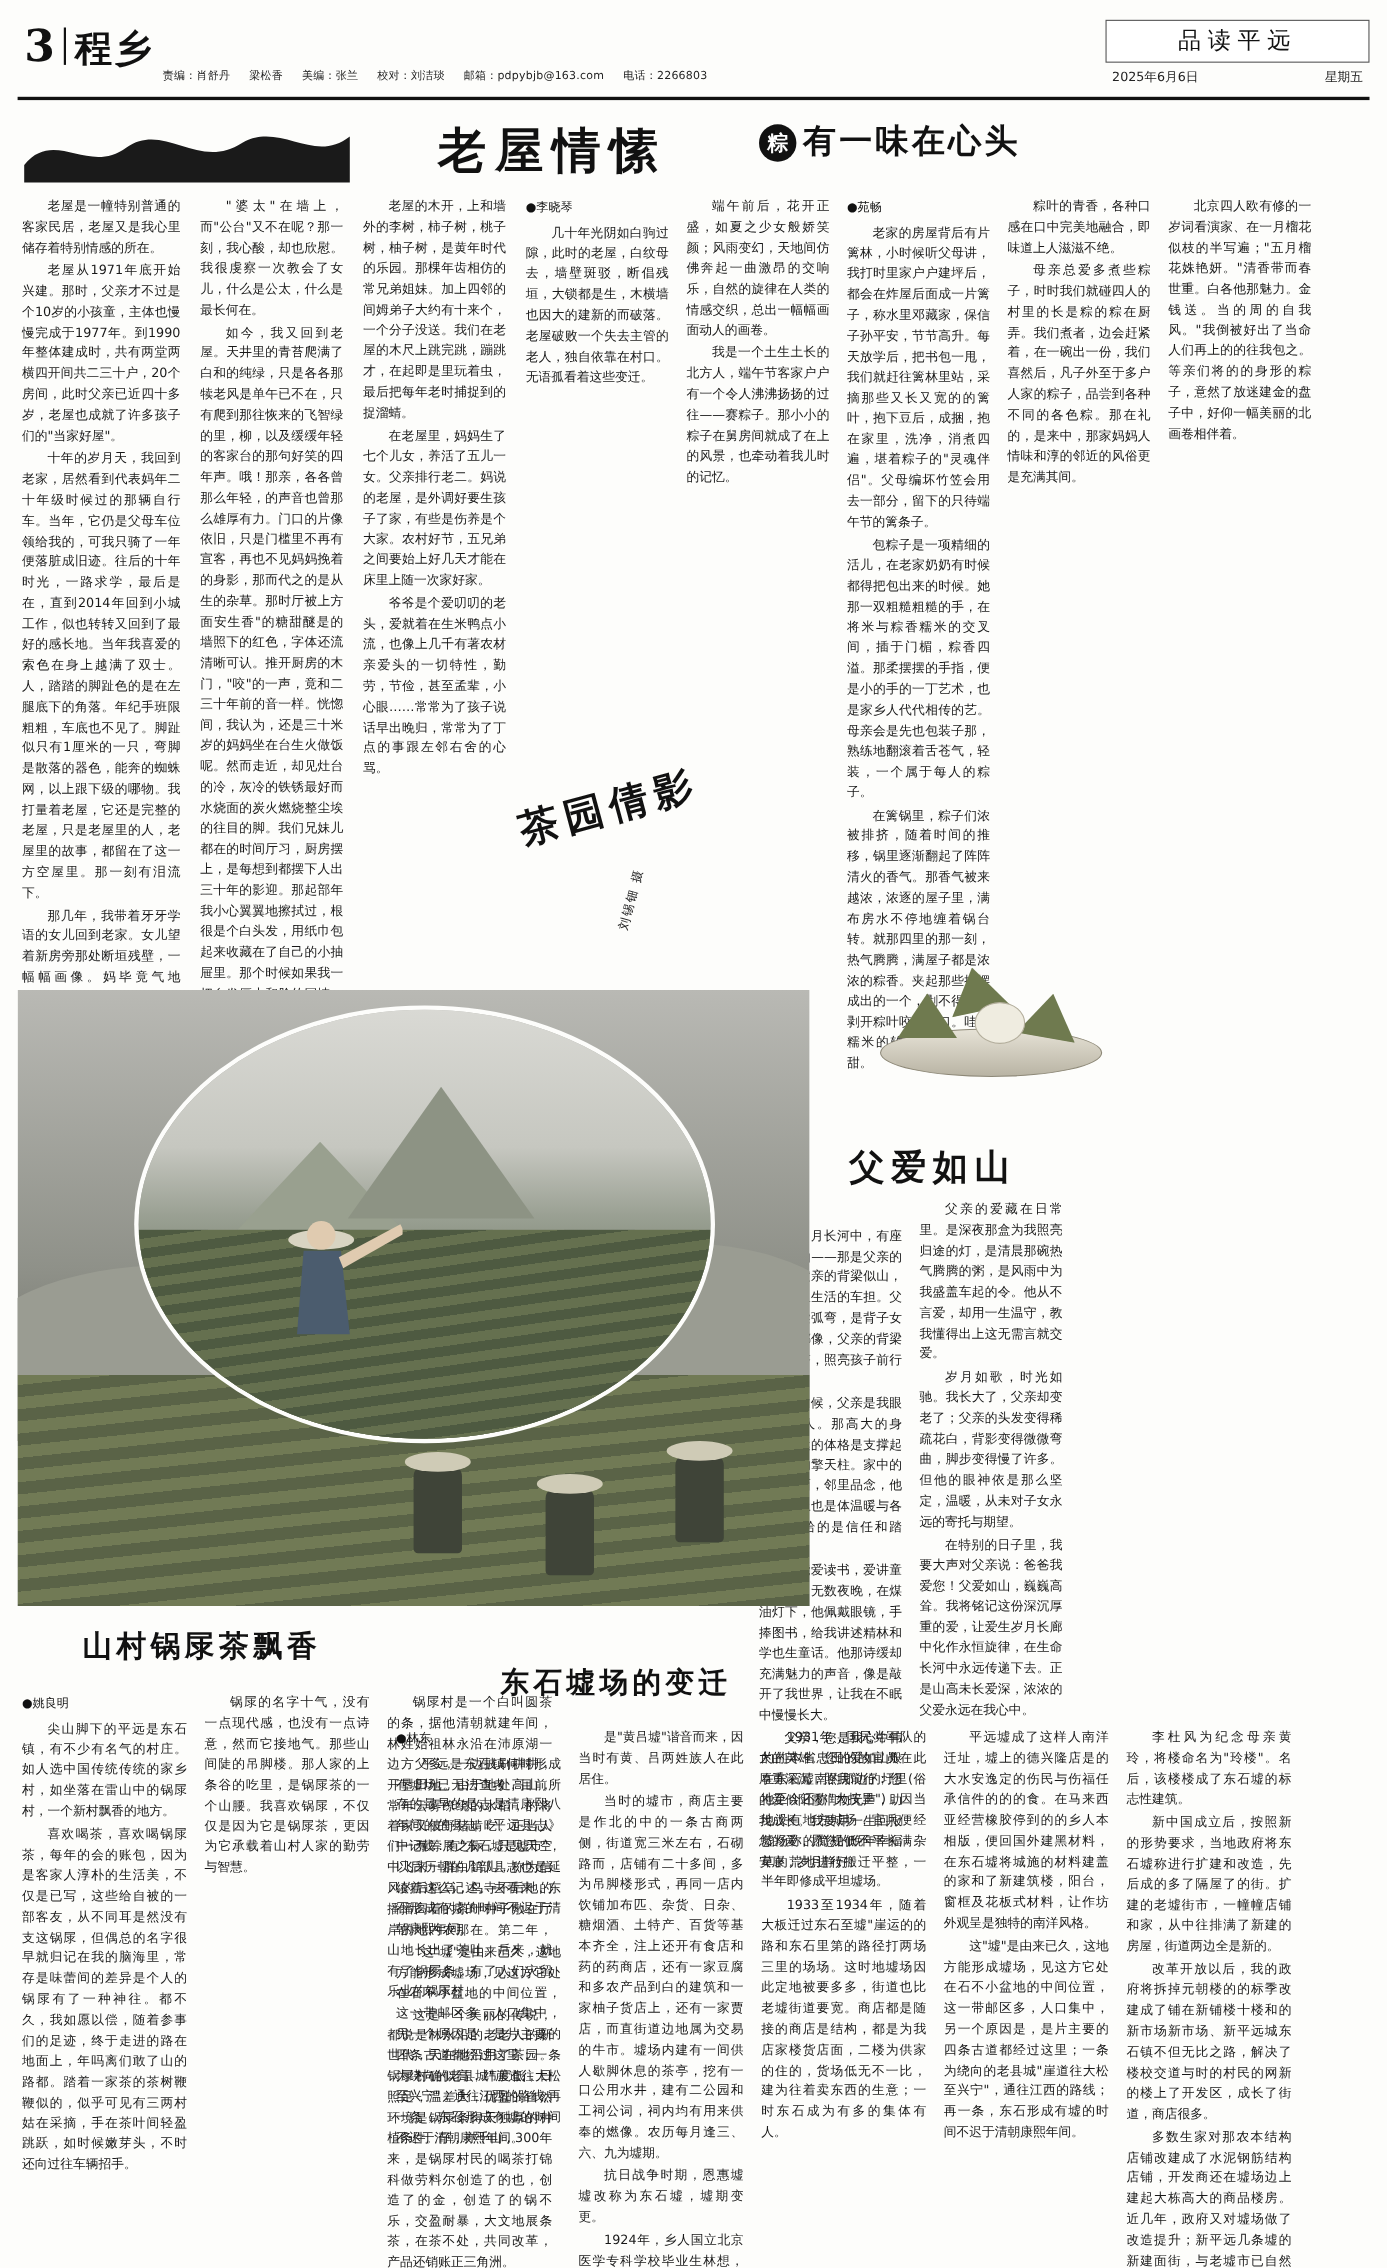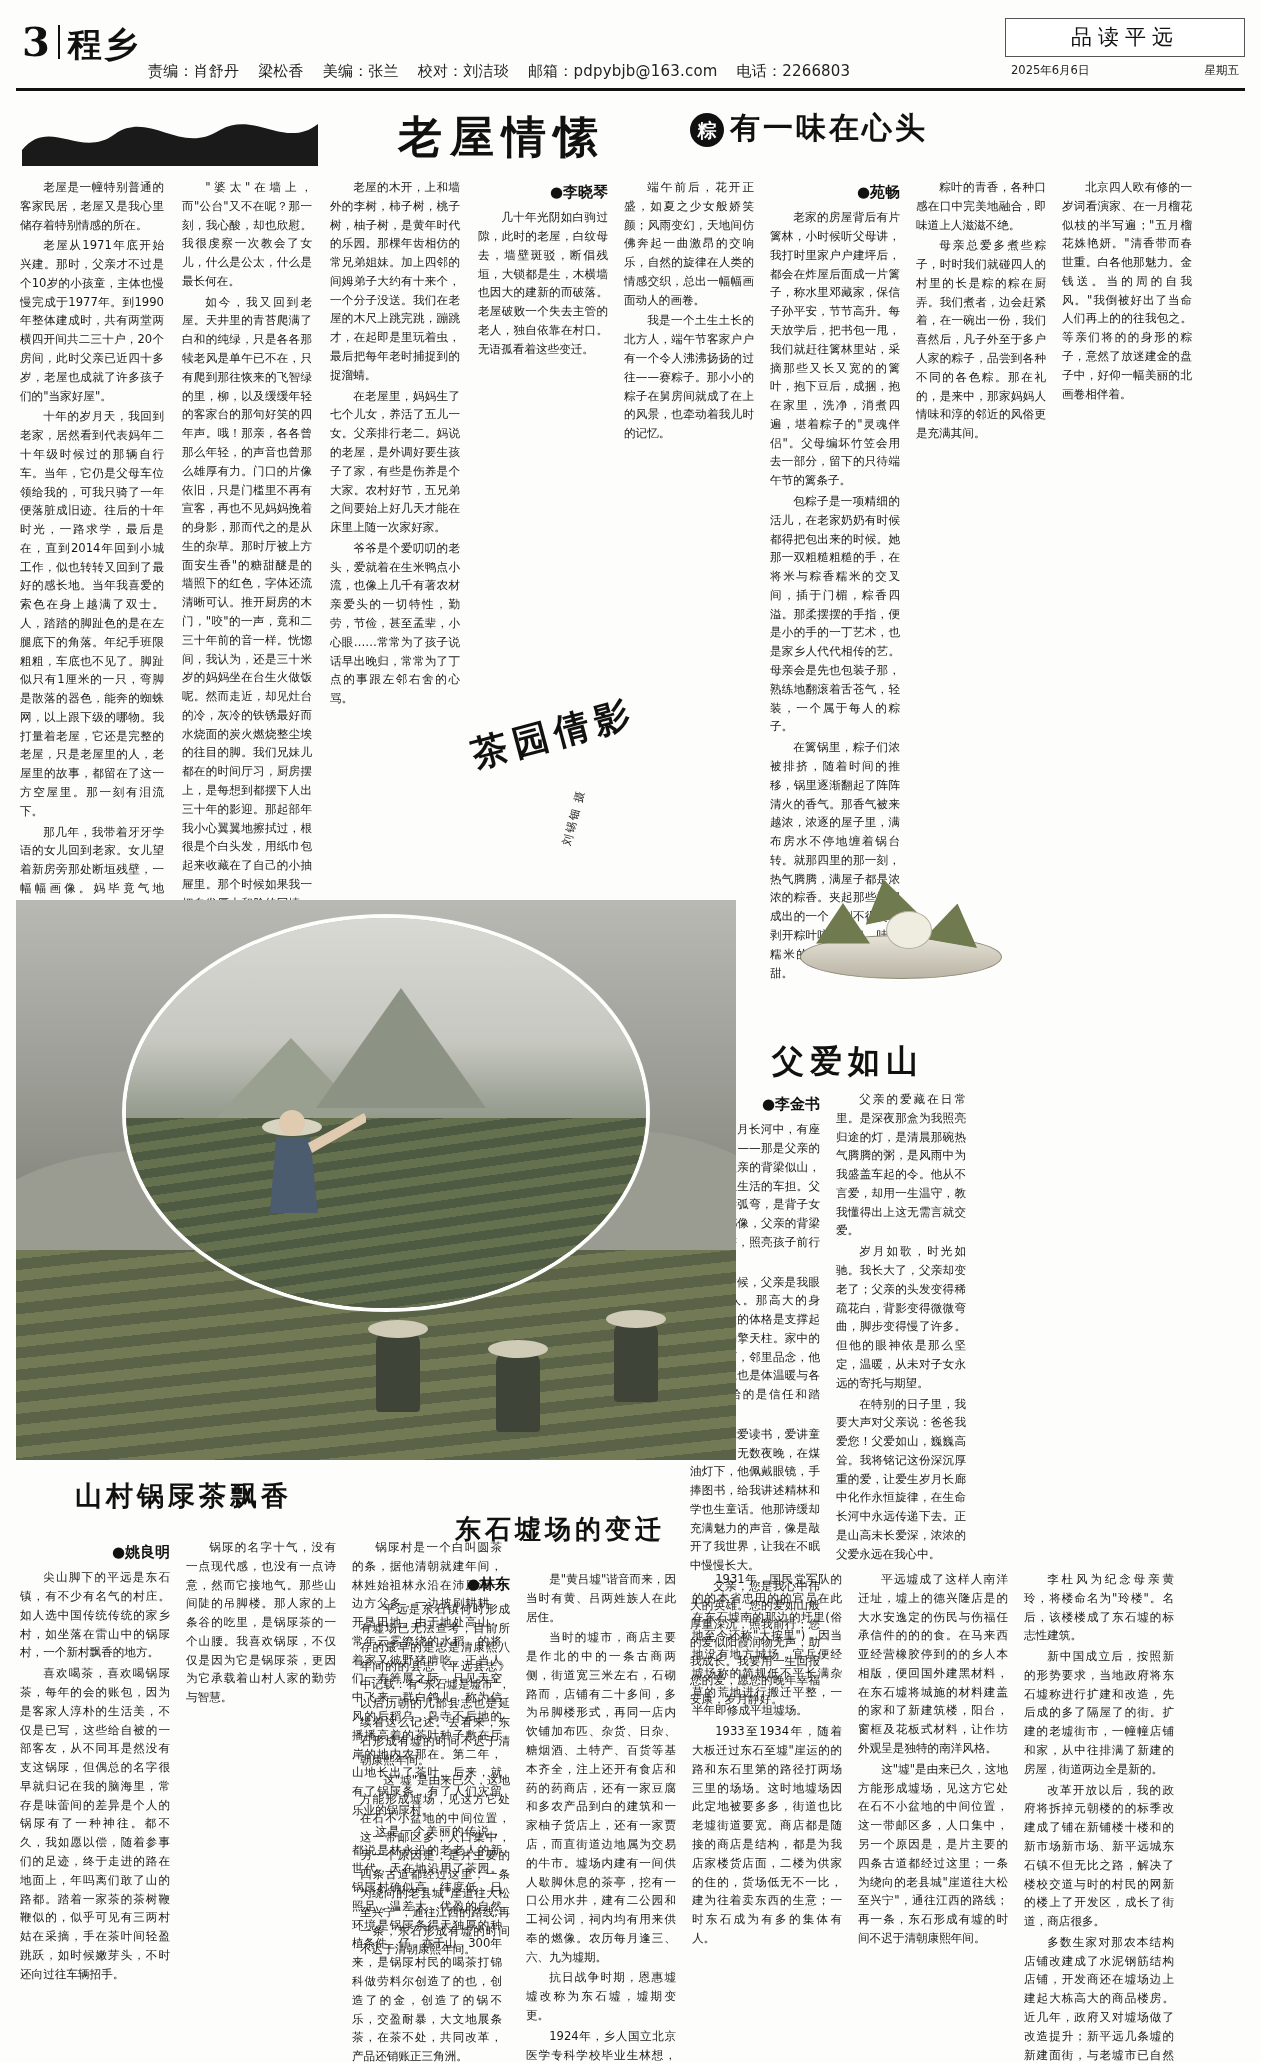--- a/index.html
+++ b/index.html
@@ -7,32 +7,32 @@
   .page{
     position:relative;width:1261px;height:2062px;background:#fdfdfb;margin:0 auto;
     overflow:hidden;
   }
   
   .masthead{position:absolute;left:0;top:0;width:1261px;height:78px;}
   .mh-left{position:absolute;left:22px;top:22px;display:flex;align-items:flex-end;}
   .mh-num{font-family:"DejaVu Serif","Liberation Serif",serif;font-size:40px;font-weight:700;color:#111;line-height:1;}
   .mh-bar{width:2px;height:34px;background:#111;margin:0 8px 3px 8px;}
   .mh-sec{font-family:Liberation Serif, serif;font-size:34px;font-weight:700;color:#111;line-height:1;letter-spacing:2px;}
-  .mh-credits{position:absolute;left:148px;top:62px;font-size:15px;color:#222;white-space:nowrap;letter-spacing:0.2px;}
+  .mh-credits{position:absolute;left:148px;top:62px;font-size:10px;color:#222;white-space:nowrap;letter-spacing:0.2px;}
   .mh-credits span{margin-right:14px;}
   .mh-right{position:absolute;right:16px;top:18px;text-align:center;width:240px;}
   .mh-brand{border:1px solid #555;padding:4px 0 5px;font-family:"DejaVu Serif","Liberation Serif",serif;font-size:21px;letter-spacing:6px;color:#111;background:#fff;}
   .mh-date{margin-top:6px;font-size:11.5px;color:#222;display:flex;justify-content:space-between;padding:0 6px;}
   .rule{position:absolute;left:16px;width:1229px;background:#111;}
   .rule.thick{height:3px;}
 
   
   .col{position:absolute;font-size:11.6px;line-height:1.62;color:#181818;text-align:justify;}
   .col p{margin:0 0 2px 0;text-indent:2em;}
-  .byline{text-align:right;font-size:15px;color:#111;margin:2px 0 4px 0;font-weight:bold;}
+  .byline{text-align:left;font-size:11px;color:#111;margin:2px 0 4px 0;}
 
   
   .title-laowu{position:absolute;left:352px;top:108px;width:300px;text-align:center;
     font-family:Liberation Sans, sans-serif;font-size:44px;font-weight:700;letter-spacing:8px;color:#111;}
   .brush{position:absolute;left:20px;top:110px;width:300px;height:60px;}
   .title-zong{position:absolute;left:690px;top:108px;width:330px;
     font-family:"DejaVu Serif","Liberation Serif",serif;font-size:30px;font-weight:700;letter-spacing:3px;color:#111;}
   .zong-badge{display:inline-block;width:34px;height:34px;border-radius:50%;background:#111;color:#fff;
     font-size:19px;line-height:34px;text-align:center;vertical-align:middle;margin-right:6px;letter-spacing:0;}
   .title-fuai{position:absolute;left:728px;top:1040px;width:240px;text-align:center;

